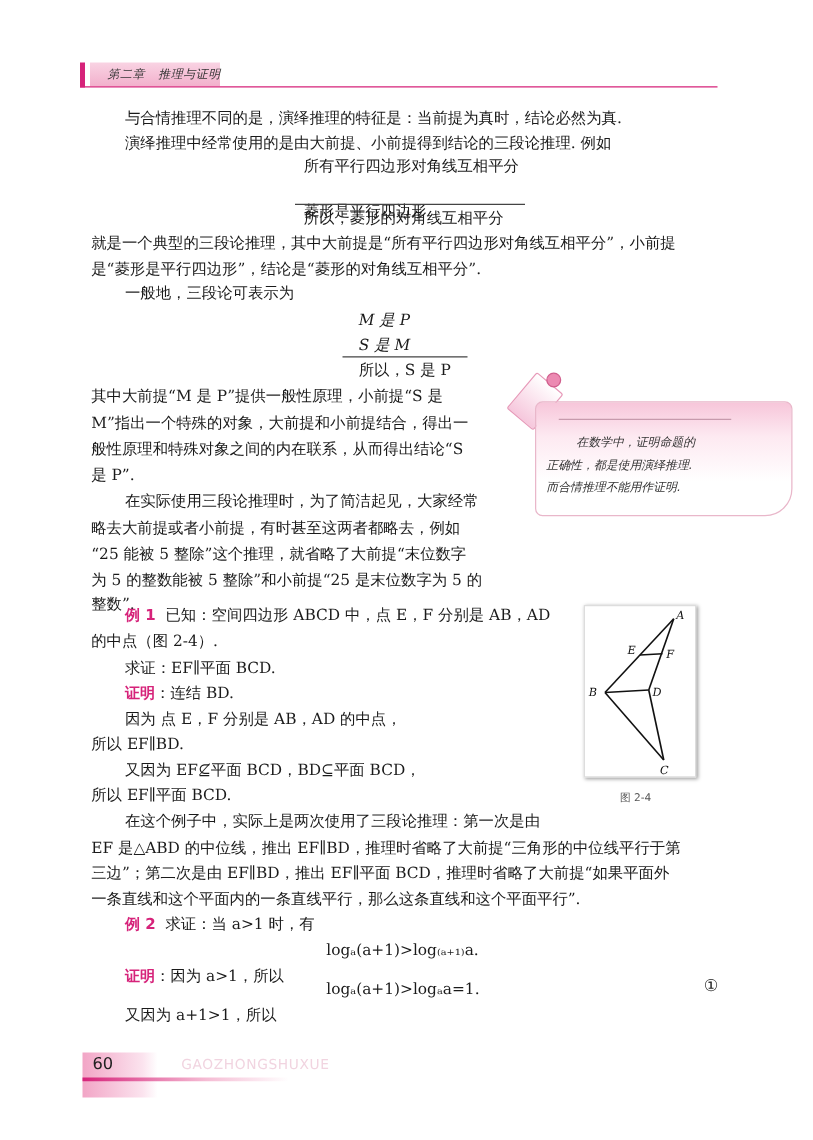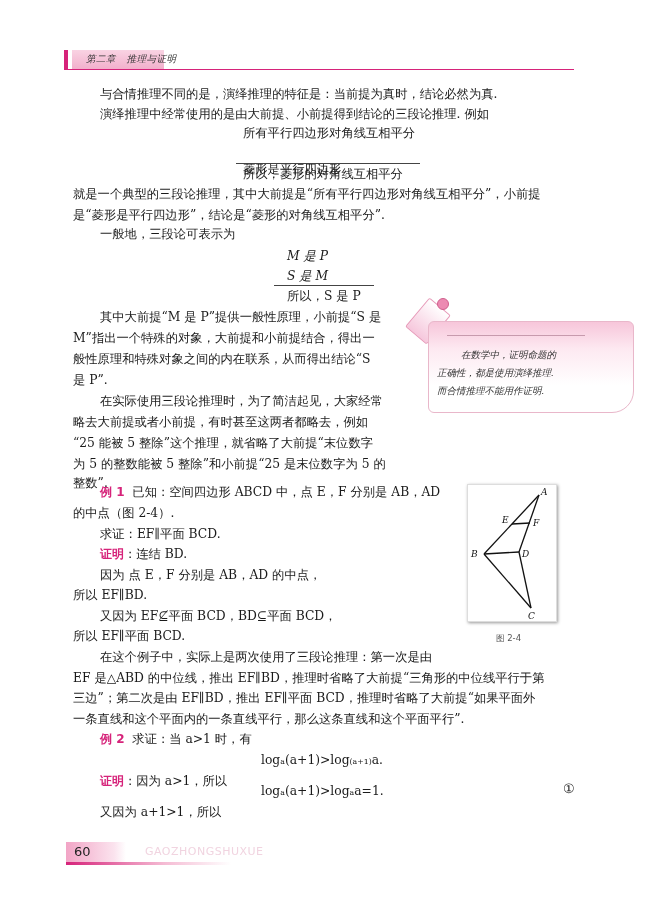--- a/index.html
+++ b/index.html
@@ -1,20 +1,20 @@
 <!DOCTYPE html>
 <html><head>
 <meta charset="utf-8">
 <style>
   html, body { margin: 0; padding: 0; background: #ffffff; }
   body { width: 650px; height: 912px; position: relative; overflow: hidden;
          font-family: "DejaVu Serif", "Liberation Serif", serif; color: #1a1a1a; }
   .header { position: absolute; left: 64px; top: 50px; width: 510px; height: 20px; }
   .header .bar { position: absolute; left: 0; top: 0; width: 4px; height: 20px; background: #d6237a; }
-  .header .tab { position: absolute; left: 8px; top: 0; width: 92px; height: 19px;
+  .header .tab { position: absolute; left: 8px; top: 0; width: 104px; height: 19px;
                  background: linear-gradient(#f9d3e3, #f2b0cc); }
   .header .tab span { position: absolute; left: 14px; top: 3px; font-size: 9.5px; font-style: italic;
                       font-family: "DejaVu Sans", sans-serif; color: #333; letter-spacing: 0.5px; white-space: pre; }
   .header .line { position: absolute; left: 0; top: 19px; width: 510px; height: 1px; background: #d6237a; }
 
   .t { position: absolute; font-size: 12.3px; line-height: 16px; white-space: nowrap; }
   .kw { color: #d6237a; font-weight: bold; font-family: "DejaVu Sans", sans-serif; font-size: 12px; }
   .rule { position: absolute; height: 1px; background: #444; }
 
   .note { position: absolute; left: 428px; top: 321px; width: 165px; height: 90px;
@@ -26,21 +26,21 @@
   .clip { position: absolute; left: 414px; top: 302px; width: 26px; height: 36px; transform: rotate(40deg);
           background: linear-gradient(#ffffff, #f6c7dc); border: 1px solid #e79ab9; border-radius: 2px; }
   .clipknob { position: absolute; left: 437px; top: 298px; width: 10px; height: 10px; border-radius: 50%;
               background: #ec8ab2; border: 1px solid #d05f8d; }
 
   .fig { position: absolute; left: 467px; top: 484px; width: 88px; height: 136px; background: #fff;
          box-shadow: 1px 1px 3px #999; border: 1px solid #ddd; }
   .figcap { position: absolute; left: 496px; top: 633px; font-size: 8.5px; color: #555; font-family: "DejaVu Sans", sans-serif; }
 
   .footer { position: absolute; left: 66px; top: 842px; width: 170px; height: 22px; }
-  .footer .pg { position: absolute; left: 0; top: 0; width: 60px; height: 22px;
+  .footer .pg { position: absolute; left: 0; top: 0; width: 60px; height: 36px;
                 background: linear-gradient(90deg, #f2a5c6, #fbe3ee 80%, #ffffff); }
   .footer .pg span { position: absolute; left: 8px; top: 2px; font-size: 13px; font-family: "DejaVu Sans", sans-serif; color: #222; }
   .footer .brand { position: absolute; left: 79px; top: 3px; font-size: 11px; letter-spacing: 0.5px;
                    font-family: "DejaVu Sans", sans-serif; color: #f1d4e0; }
   .footer .uline { position: absolute; left: 0; top: 20px; width: 165px; height: 3px;
                    background: linear-gradient(90deg, #d6237a, #f5bcd4 60%, #ffffff); }
   .circ { position: absolute; left: 563px; top: 781px; font-size: 13px; }
 </style>
 </head>
 <body>
@@ -63,21 +63,21 @@
 
 <div class="t" style="left:73px;top:186px;">就是一个典型的三段论推理，其中大前提是“所有平行四边形对角线互相平分”，小前提</div>
 <div class="t" style="left:73px;top:207px;">是“菱形是平行四边形”，结论是“菱形的对角线互相平分”.</div>
 <div class="t" style="left:100px;top:227px;font-family:Liberation Mono, monospace;">一般地，三段论可表示为</div>
 
 <div class="t" style="left:287px;top:248px;font-style:italic;">M 是 P</div>
 <div class="t" style="left:287px;top:268px;font-style:italic;">S 是 M</div>
 <div class="rule" style="left:274px;top:285px;width:100px;"></div>
 <div class="t" style="left:287px;top:288px;">所以，S 是 P</div>
 
-<div class="t" style="left:73px;top:309px;margin-left:27px;">其中大前提“M 是 P”提供一般性原理，小前提“S 是</div>
+<div class="t" style="left:73px;top:309px;">其中大前提“M 是 P”提供一般性原理，小前提“S 是</div>
 <div class="t" style="left:73px;top:330px;">M”指出一个特殊的对象，大前提和小前提结合，得出一</div>
 <div class="t" style="left:73px;top:351px;">般性原理和特殊对象之间的内在联系，从而得出结论“S</div>
 <div class="t" style="left:73px;top:372px;">是 P”.</div>
 
 <div class="t" style="left:100px;top:393px;">在实际使用三段论推理时，为了简洁起见，大家经常</div>
 <div class="t" style="left:73px;top:414px;">略去大前提或者小前提，有时甚至这两者都略去，例如</div>
 <div class="t" style="left:73px;top:435px;">“25 能被 5 整除”这个推理，就省略了大前提“末位数字</div>
 <div class="t" style="left:73px;top:456px;">为 5 的整数能被 5 整除”和小前提“25 是末位数字为 5 的</div>
 <div class="t" style="left:73px;top:475px;">整数”.</div>
 

